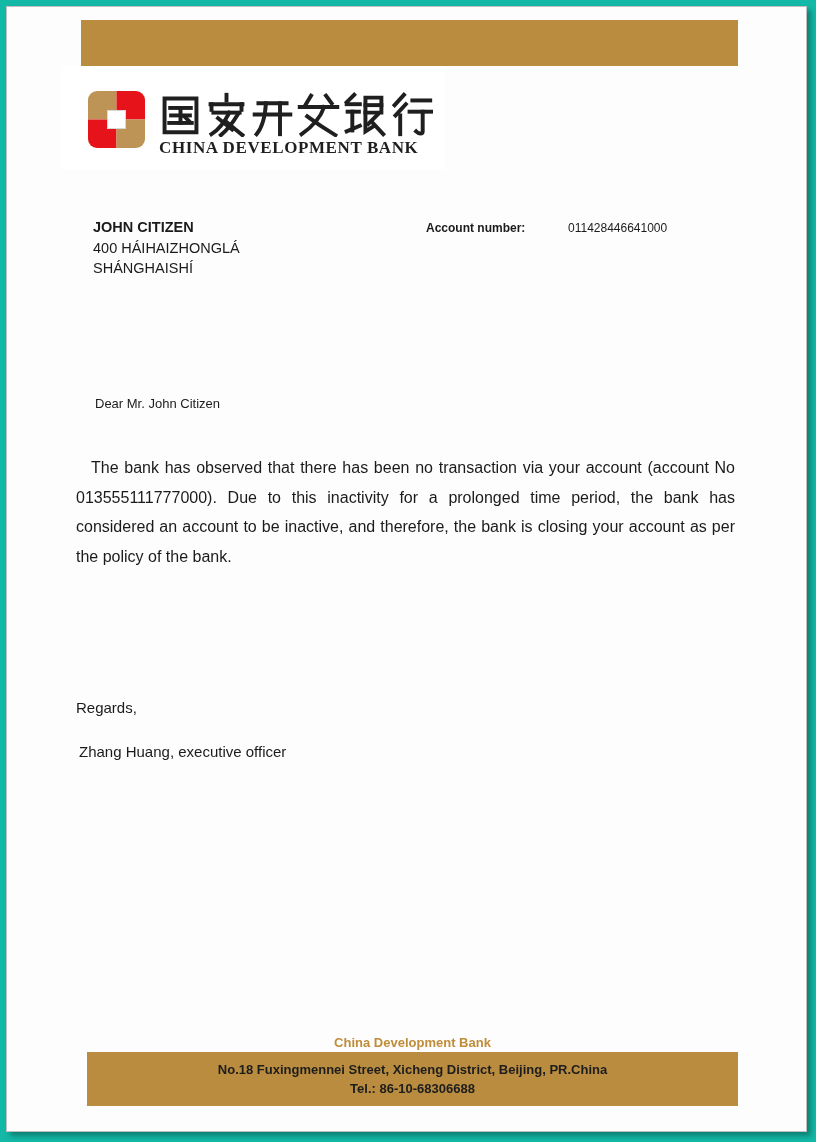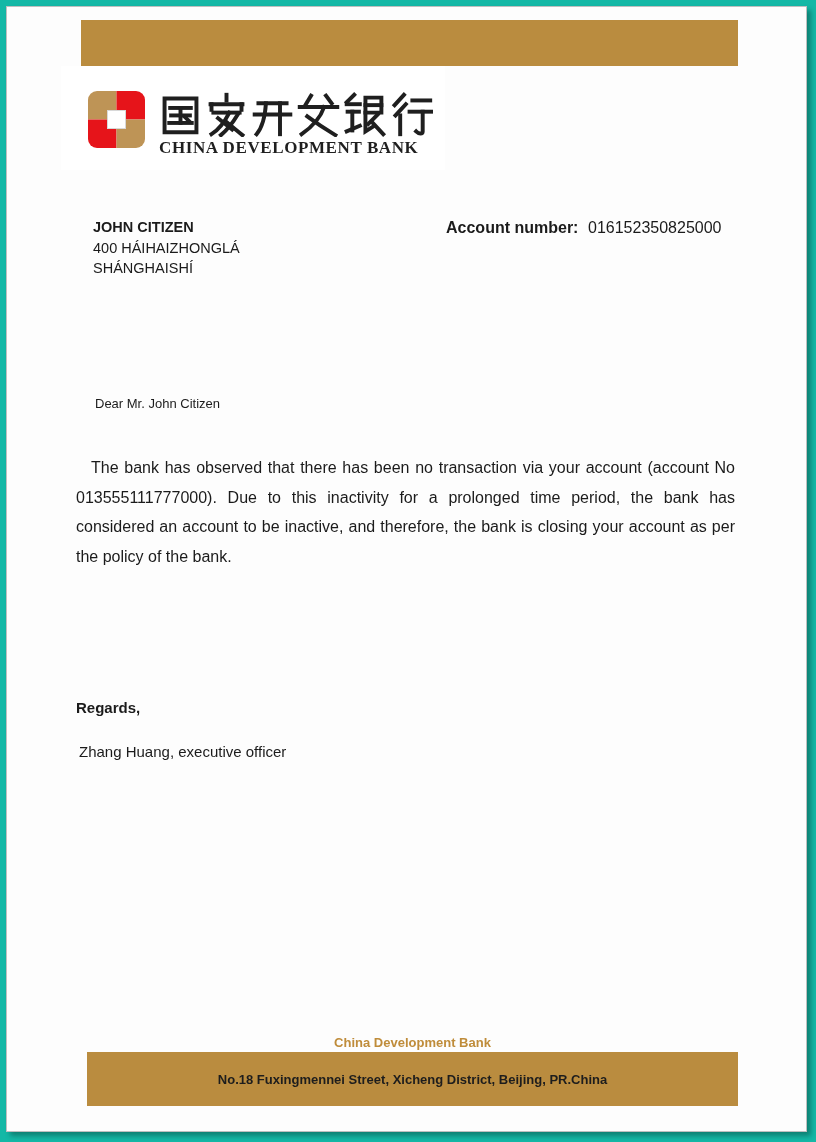--- a/index.html
+++ b/index.html
@@ -9,29 +9,29 @@
   .topbar{position:absolute;left:74px;top:13px;width:657px;height:46px;}
   .logo-block{position:absolute;left:54px;top:59px;width:384px;height:104px;background:#ffffff;}
   .logo-mark{position:absolute;left:27px;top:25px;width:57px;height:57px;}
   .bank-zh{position:absolute;left:97px;top:26px;width:278px;height:46px;display:flex;gap:1px;}
   .bank-zh svg{width:45px;height:45px;}
   .bank-en{position:absolute;left:98px;top:72px;width:280px;
            font-family:"Liberation Serif",serif;font-weight:bold;font-size:17px;
            letter-spacing:0.6px;color:#1f1f1f;white-space:nowrap;}
   .recipient{position:absolute;left:69px;top:210px;font-size:14.5px;color:#1b1b1b;line-height:20.5px;margin-left:17px;}
   .recipient .name{font-weight:bold;}
-  .meta{position:absolute;left:439px;top:210px;font-size:16px;color:#1b1b1b;}
+  .meta{position:absolute;left:419px;top:210px;font-size:12px;color:#1b1b1b;}
   .meta-row{display:flex;line-height:22px;}
   .meta-row .lbl{font-weight:bold;width:142px;}
   .salutation{position:absolute;left:88px;top:389px;font-size:13px;color:#1b1b1b;}
   .para{position:absolute;left:69px;width:659px;font-size:16px;color:#1b1b1b;
         line-height:29.5px;text-align:justify;text-indent:15px;}
   .para1{top:446px;}
   .para2{top:593px;}
-  .closing{position:absolute;left:69px;top:692px;font-size:15px;color:#1b1b1b;font-weight:bold;}
+  .closing{position:absolute;left:69px;top:692px;font-size:15px;color:#1b1b1b;}
   .signature{position:absolute;left:72px;top:736px;font-size:15px;color:#1b1b1b;}
   .footer-heading{position:absolute;left:80px;top:1028px;width:651px;text-align:center;
                   font-size:13px;font-weight:bold;}
   .footer-bar{position:absolute;left:80px;top:1045px;width:651px;height:54px;
               display:flex;flex-direction:column;justify-content:center;text-align:center;}
   .footer-bar div{font-size:13px;font-weight:bold;color:#1d1d1d;line-height:19px;}
   .stroke{fill:none;stroke:#1f1f1f;stroke-width:4.2;stroke-linecap:square;}
 </style>
 </head>
 <body>
@@ -117,33 +117,34 @@
 
     <div class="recipient">
       <div class="name">JOHN CITIZEN</div>
       <div>400 HÁIHAIZHONGLÁ</div>
       <div>SHÁNGHAISHÍ</div>
     </div>
 
     <div class="meta">
       <div class="meta-row">
         <span class="lbl">Account number:</span>
-        <span>016152350825000</span>
+        <span>011428446641000</span>
       </div>
     </div>
 
     <div class="salutation">Dear Mr. John Citizen</div>
 
     <div class="para para1">The bank has observed that there has been no transaction via your account (account No 013555111777000). Due to this inactivity for a prolonged time period, the bank has considered an account to be inactive, and therefore, the bank is closing your account as per the policy of the bank.</div>
 
 
     <div class="closing">Regards,</div>
 
     <div class="signature">Zhang Huang, executive officer</div>
 
     <div class="footer-heading" style="color:#bf8c3a;">China Development Bank</div>
 
     <div class="footer-bar" style="background:#ba8c3f;">
       <div>No.18 Fuxingmennei Street, Xicheng District, Beijing, PR.China</div>
+      <div>Tel.: 86-10-68306688</div>
     </div>
 
   </div>
 </div>
 
 </body></html>

